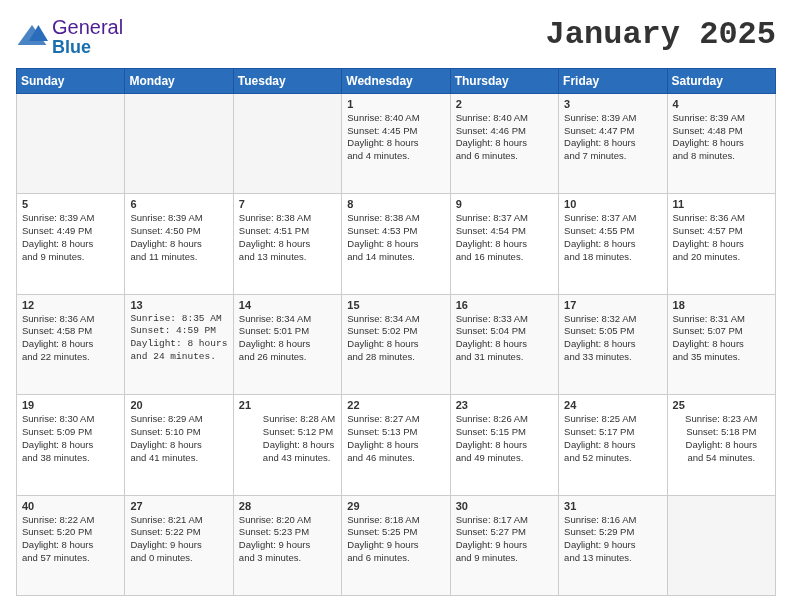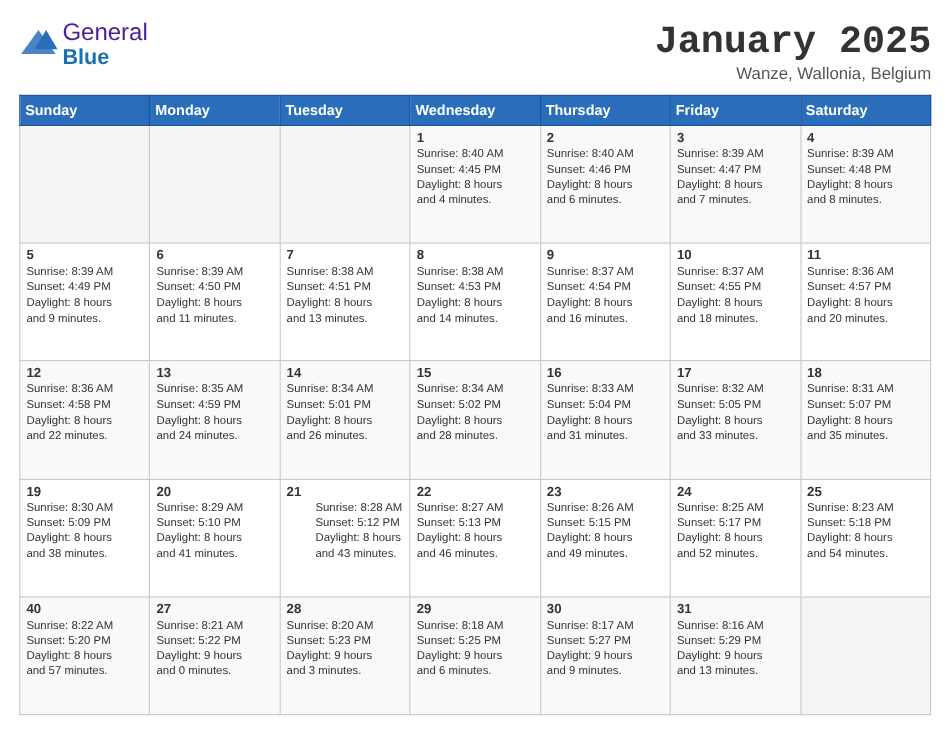--- a/index.html
+++ b/index.html
@@ -116,21 +116,20 @@
         <polygon points="20,5 38,30 2,30" fill="#2a6ebb" opacity="0.85"></polygon>
         <polygon points="28,5 40,25 16,25" fill="#2a6ebb"></polygon>
       </svg>
       <div class="logo-text">
         <span class="logo-general">General</span>
         <span class="logo-blue">Blue</span>
       </div>
     </div>
     <div class="title-block">
       <div class="month-title">January 2025</div>
-      <div class="location">Wanze, Wallonia, Belgium</div>
     </div>
   </div>
 
   <table class="calendar">
     <thead>
       <tr>
         <th>Sunday</th>
         <th>Monday</th>
         <th>Tuesday</th>
         <th>Wednesday</th>
@@ -227,21 +226,21 @@
         <tr>
           <td>
             <span class="day-number">12</span>
             <div class="day-info" style="white-space: pre-line;">Sunrise: 8:36 AM
 Sunset: 4:58 PM
 Daylight: 8 hours
 and 22 minutes.</div>
           </td>
           <td>
             <span class="day-number">13</span>
-            <div class="day-info" style="white-space: pre-line;">Sunrise: 8:35 AM
+            <div class="day-info" style="white-space: pre-line; font-family: Liberation Mono, monospace;">Sunrise: 8:35 AM
 Sunset: 4:59 PM
 Daylight: 8 hours
 and 24 minutes.</div>
           </td>
           <td>
             <span class="day-number">14</span>
             <div class="day-info" style="white-space: pre-line;">Sunrise: 8:34 AM
 Sunset: 5:01 PM
 Daylight: 8 hours
 and 26 minutes.</div>
@@ -313,21 +312,21 @@
           </td>
           <td>
             <span class="day-number">24</span>
             <div class="day-info" style="white-space: pre-line;">Sunrise: 8:25 AM
 Sunset: 5:17 PM
 Daylight: 8 hours
 and 52 minutes.</div>
           </td>
           <td>
             <span class="day-number">25</span>
-            <div class="day-info" style="white-space: pre-line;">Sunrise: 8:23 AM
+            <div class="day-info" style="white-space: pre-line; text-align: center;">Sunrise: 8:23 AM
 Sunset: 5:18 PM
 Daylight: 8 hours
 and 54 minutes.</div>
           </td>
         </tr>
         <tr>
           <td>
             <span class="day-number">40</span>
             <div class="day-info" style="white-space: pre-line;">Sunrise: 8:22 AM
 Sunset: 5:20 PM

